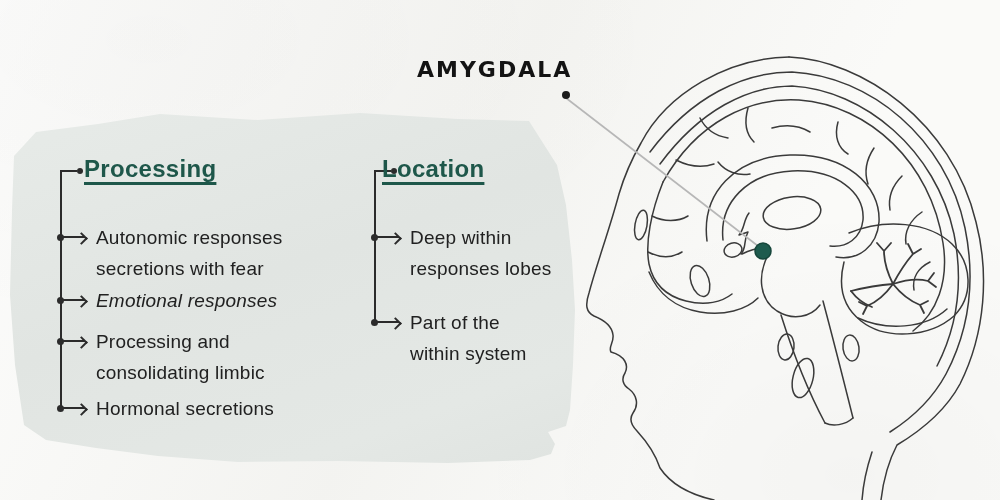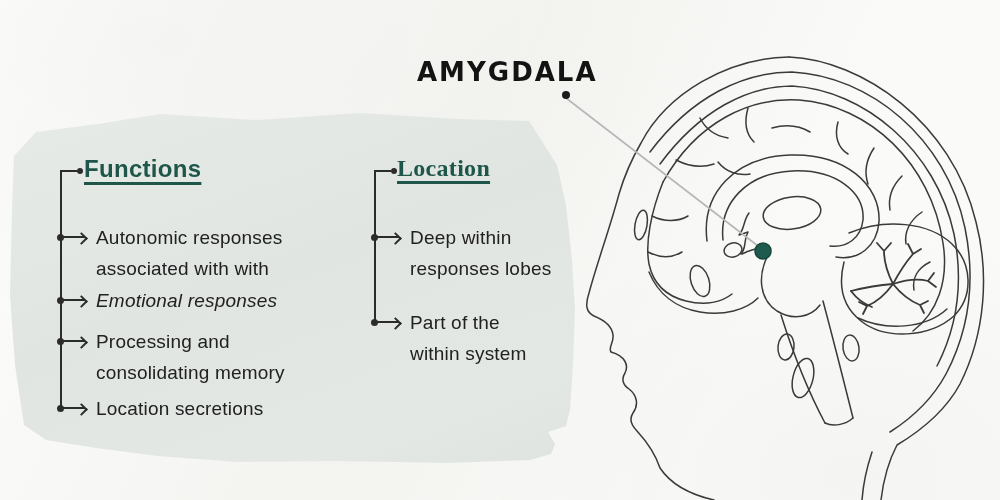--- a/index.html
+++ b/index.html
@@ -17,31 +17,31 @@
     position:absolute;left:8px;top:110px;width:580px;height:360px;
     background:linear-gradient(160deg,#e7ebe8 0%,#e1e5e2 45%,#e4e8e5 80%,#dfe3e0 100%);
     clip-path:polygon(6px 46px,28px 22px,90px 14px,152px 4px,250px 10px,352px 3px,450px 9px,521px 11px,
       549px 55px,558px 95px,564px 150px,567px 200px,565px 255px,562px 300px,558px 316px,
       540px 322px,547px 334px,543px 344px,522px 350px,440px 353px,330px 351px,230px 352px,
       150px 346px,88px 338px,38px 330px,16px 315px,7px 255px,2px 185px,4px 100px);
   }
   
   .title{
     position:absolute;left:417px;top:57px;margin:0;
-    font-family:"DejaVu Sans",sans-serif;font-weight:700;font-size:26px;
+    font-family:"DejaVu Sans",sans-serif;font-weight:700;font-size:22px;
     letter-spacing:2px;color:#131313;
   }
   
   .heading{
     position:absolute;margin:0;font-size:24px;font-weight:700;color:#1e574a;
     letter-spacing:0.3px;text-decoration:underline;text-decoration-thickness:2.5px;
     text-underline-offset:5px;text-decoration-color:#1e574a;
   }
   .heading.functions{left:84px;top:155px;}
-  .heading.location{left:397px;top:155px;font-family:Liberation Serif, serif;}
+  .heading.location{left:382px;top:155px;}
   
   .item{position:absolute;font-size:19px;line-height:31px;color:#212121;letter-spacing:0.2px;}
   .f-item0{left:96px;top:222px;width:195px;}
   .f-item1{left:96px;top:285px;width:240px;font-style:italic;}
   .f-item2{left:96px;top:326px;width:205px;}
   .f-item3{left:96px;top:393px;width:240px;}
   .l-item0{left:410px;top:222px;width:150px;}
   .l-item1{left:410px;top:307px;width:125px;}
   
   .trunk{position:absolute;width:2px;background:#2b2b2b;}
@@ -153,49 +153,49 @@
     <circle cx="566" cy="95" r="4" fill="#1b1b1b"></circle>
     <circle cx="763" cy="251" r="8" fill="#1e5b4e" stroke="#16463b" stroke-width="1.5"></circle>
   </svg>
 
   <h1 class="title">AMYGDALA</h1>
 
   <div>
     <div class="trunk f"></div>
     <div class="hbar f"></div>
     <div class="hdot f"></div>
-    <h2 class="heading functions">Functions</h2>
+    <h2 class="heading functions">Processing</h2>
 
     <div class="f">
       <span class="idot" style="top:234px"></span>
       <span class="ibar" style="top:236px"></span>
       <span class="iarrow" style="top:234px"></span>
     </div>
-    <div class="item f-item0">Autonomic responses associated with with</div>
+    <div class="item f-item0">Autonomic responses secretions with fear</div>
 
     <div class="f">
       <span class="idot" style="top:297px"></span>
       <span class="ibar" style="top:299px"></span>
       <span class="iarrow" style="top:297px"></span>
     </div>
     <div class="item f-item1">Emotional responses</div>
 
     <div class="f">
       <span class="idot" style="top:338px"></span>
       <span class="ibar" style="top:340px"></span>
       <span class="iarrow" style="top:338px"></span>
     </div>
-    <div class="item f-item2">Processing and consolidating memory</div>
+    <div class="item f-item2">Processing and consolidating limbic</div>
 
     <div class="f">
       <span class="idot" style="top:405px"></span>
       <span class="ibar" style="top:407px"></span>
       <span class="iarrow" style="top:405px"></span>
     </div>
-    <div class="item f-item3">Location secretions</div>
+    <div class="item f-item3">Hormonal secretions</div>
   </div>
 
   <div>
     <div class="trunk l"></div>
     <div class="hbar l"></div>
     <div class="hdot l"></div>
     <h2 class="heading location">Location</h2>
 
     <div class="l">
       <span class="idot" style="top:234px"></span>

